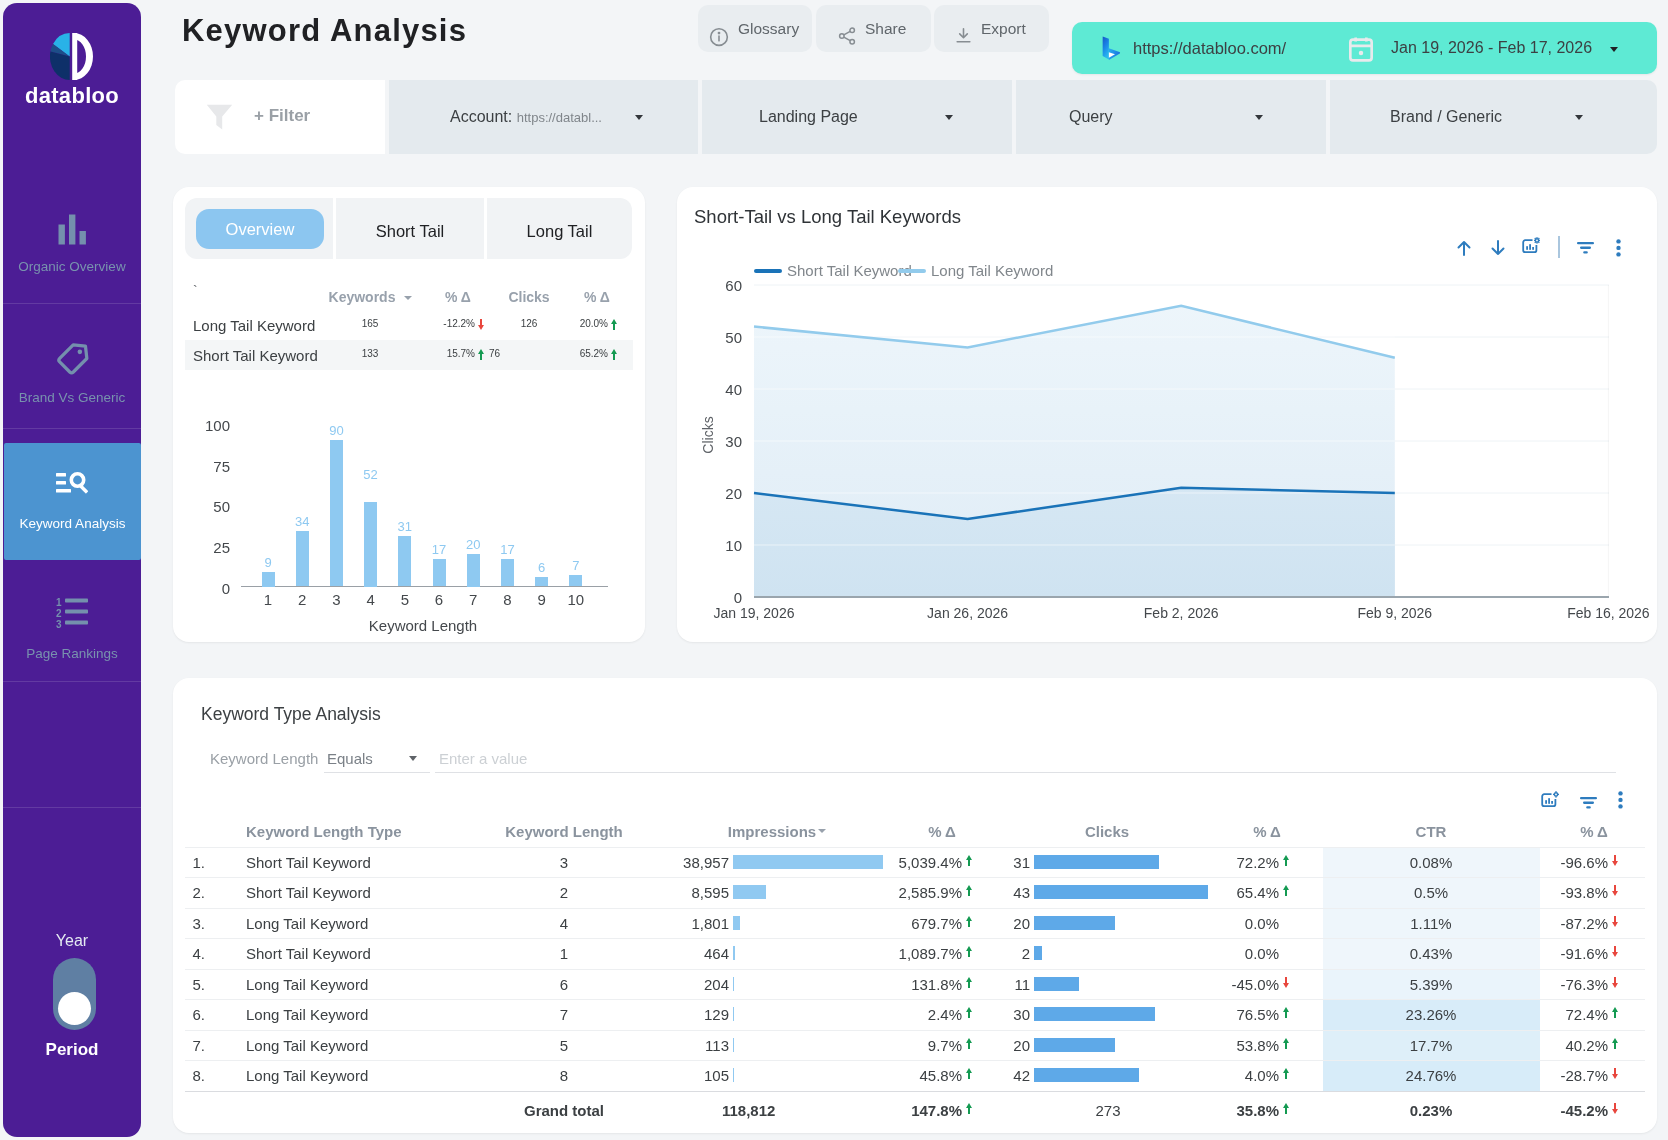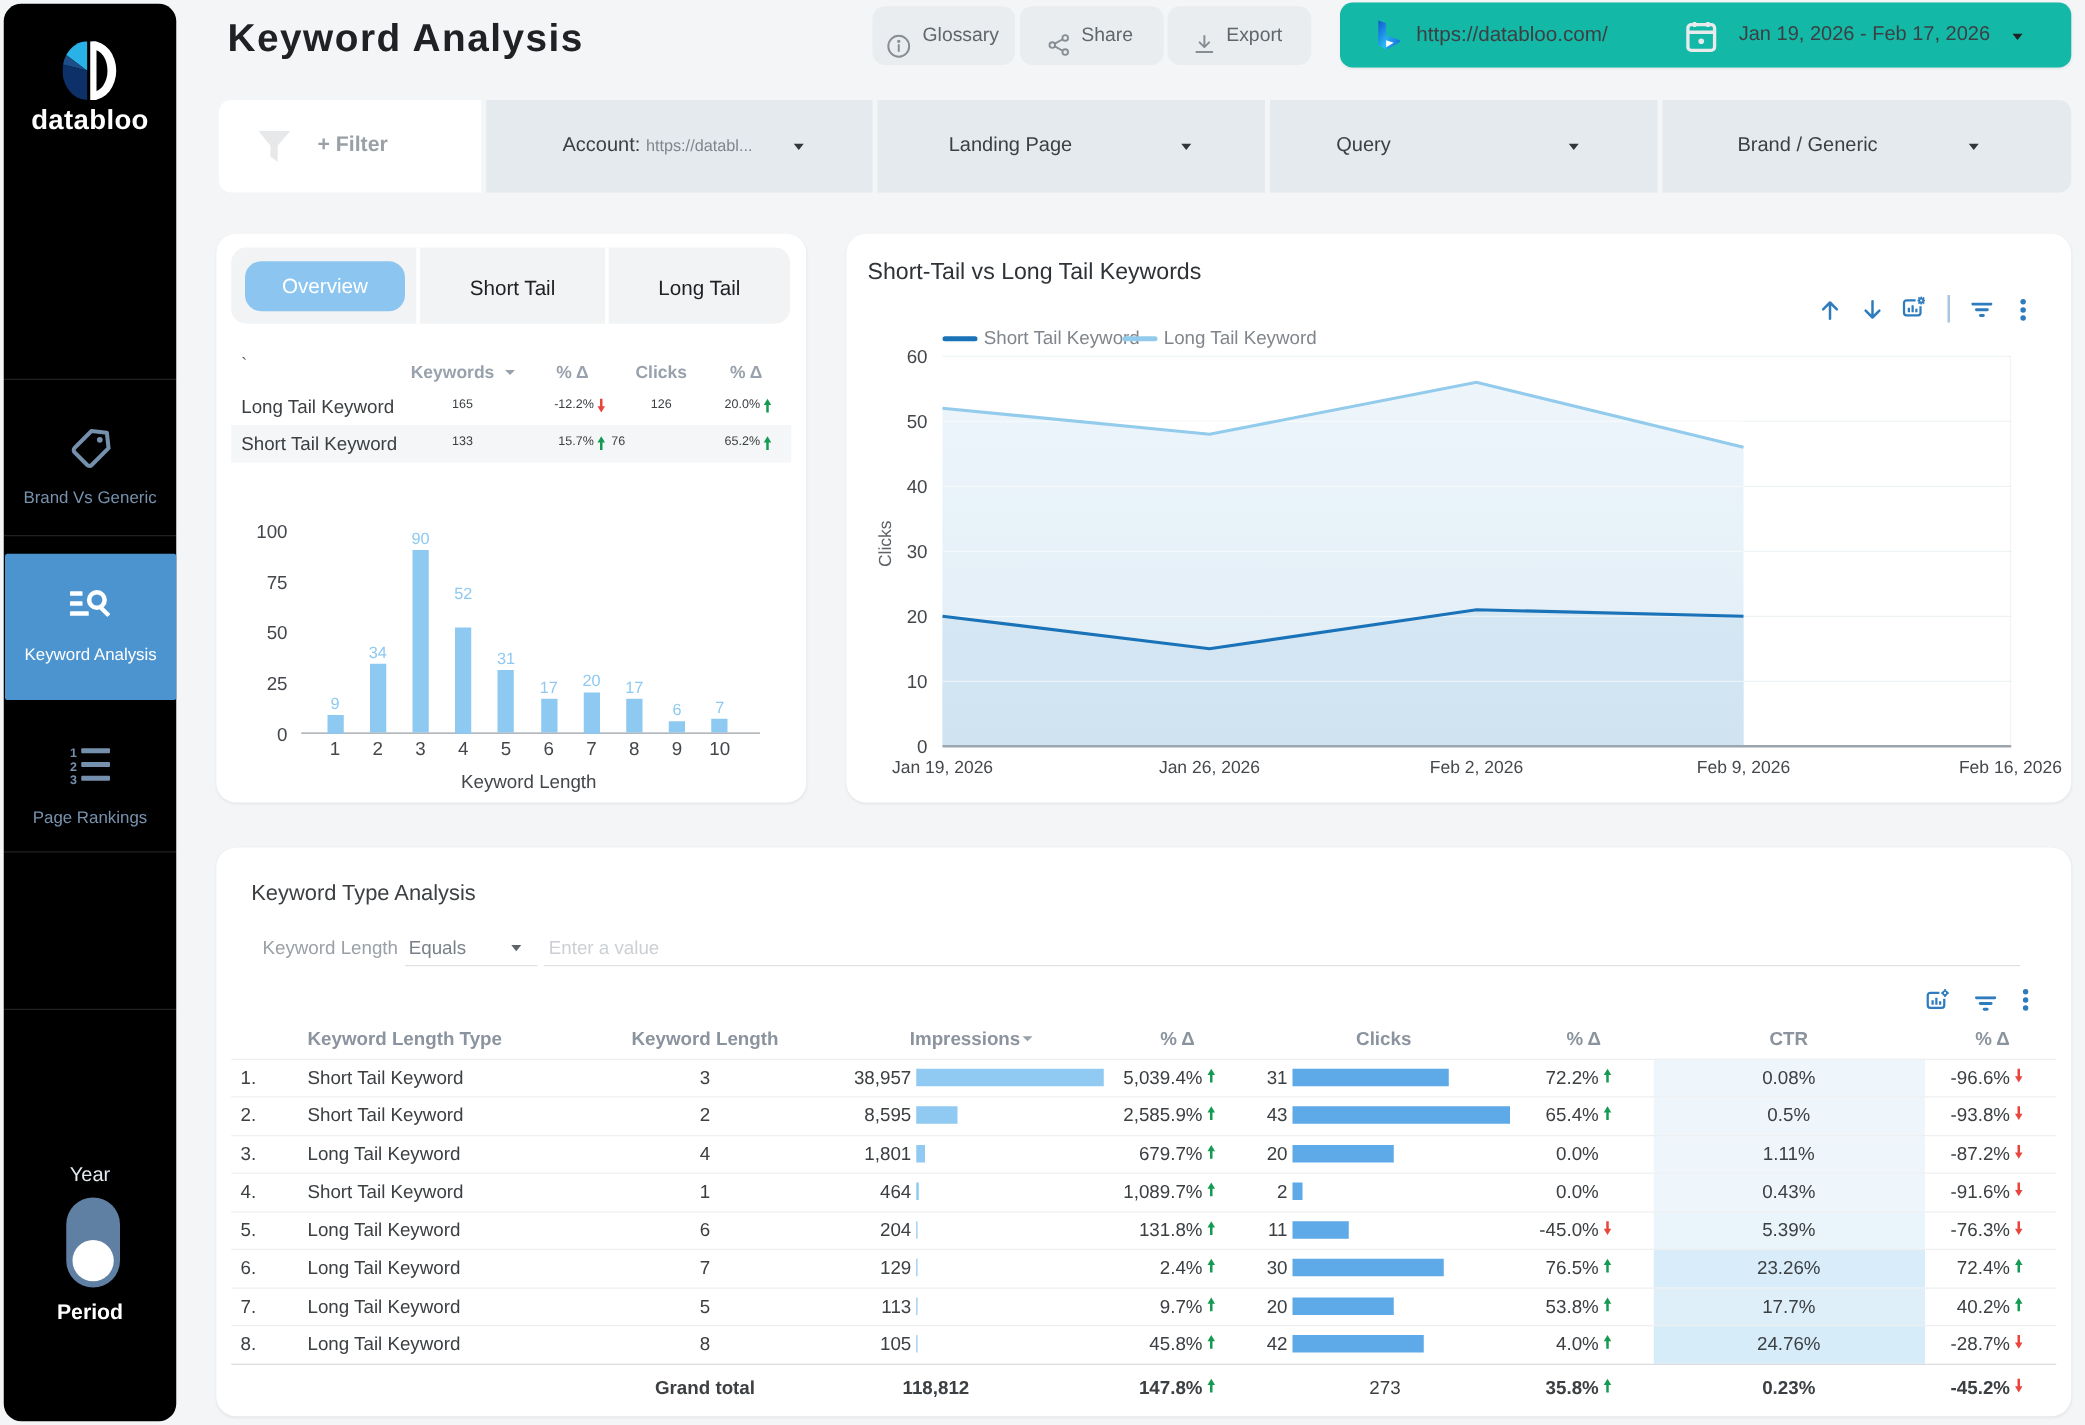--- a/index.html
+++ b/index.html
@@ -2,37 +2,37 @@
 <html><head>
 <meta charset="utf-8">
 <style>
 * { margin:0; padding:0; box-sizing:border-box; }
 html,body { width:1668px; height:1140px; }
 body { font-family:"Liberation Sans", sans-serif; background:#f3f5f7; position:relative; overflow:hidden; }
 .abs { position:absolute; }
 .card { position:absolute; background:#fff; border-radius:16px; box-shadow:0 1px 2px rgba(60,64,67,0.08); }
 
 
-#sidebar { position:absolute; left:3px; top:3px; width:138px; height:1134px; background:#000000; border-radius:14px; }
+#sidebar { position:absolute; left:3px; top:3px; width:138px; height:1134px; background:#4c1d95; border-radius:14px; }
 .nav-sep { position:absolute; left:0; width:138px; height:1px; background:rgba(255,255,255,0.13); }
 .nav-item { position:absolute; left:0; width:138px; text-align:center; color:#7892ae; font-size:13.5px; }
 .nav-item .lbl { display:block; margin-top:11px; }
 .nav-sel { position:absolute; left:1px; top:440px; width:137px; height:117px; background:#4c94d0; border-radius:2px; text-align:center; color:#fff; font-size:13.5px; }
 #logo { position:absolute; left:0; top:30px; width:138px; text-align:center; }
 #logotext { position:absolute; left:0; top:80px; width:138px; text-align:center; color:#fff; font-size:22px; font-weight:700; letter-spacing:0.3px; }
 #yearlbl { position:absolute; left:0; top:929px; width:138px; text-align:center; color:#e4eaf1; font-size:16px; }
 #toggle { position:absolute; left:50px; top:955px; width:43px; height:72px; background:#5f7fa3; border-radius:22px; }
 #toggle .knob { position:absolute; left:5px; top:34px; width:33px; height:33px; background:#fff; border-radius:50%; }
 #periodlbl { position:absolute; left:0; top:1037px; width:138px; text-align:center; color:#fff; font-size:17px; font-weight:700; }
 
 
 #title { position:absolute; left:182px; top:13px; font-size:31px; font-weight:700; color:#202124; letter-spacing:1.2px; }
 .hbtn { position:absolute; top:5px; height:47px; background:#e9edf0; border-radius:10px; color:#60666b; font-size:15.5px; }
 .hbtn span { position:absolute; top:15px; }
-#hpill { position:absolute; left:1072px; top:2px; width:585px; height:52px; background:#14b8a6; border-radius:10px; box-shadow:0 1px 2px rgba(60,64,67,0.08); }
+#hpill { position:absolute; left:1072px; top:22px; width:585px; height:52px; background:#5eead4; border-radius:10px; box-shadow:0 1px 2px rgba(60,64,67,0.08); }
 #fwhite { position:absolute; left:175px; top:80px; width:210px; height:74px; background:#fff; border-radius:10px 0 0 10px; }
 .fblk { position:absolute; top:80px; height:74px; background:#e4eaee; color:#3c4043; font-size:16px; }
 .fcaret { width:0; height:0; border-left:4.5px solid transparent; border-right:4.5px solid transparent; border-top:5.5px solid #33373b; position:absolute; top:35px; }
 
 
 .grn { --c:#149a52; } .red { --c:#e8463d; }
 .arrow { position:absolute; width:6px; height:11px; font-size:0; }
 .arrow::before { content:""; position:absolute; left:0; width:0; height:0; border-left:3px solid transparent; border-right:3px solid transparent; }
 .arrow::after { content:""; position:absolute; left:2px; width:2px; height:7px; background:var(--c); }
 .arrow.up::before { top:0; border-bottom:5px solid var(--c); }
@@ -63,20 +63,28 @@
     <svg width="44" height="47" viewBox="0 0 44 47">
       <path d="M19.7 23.5 L19.7 0 A19.7 23.5 0 0 0 3.0 11.0 Z" fill="#29b2e7"></path>
       <path d="M19.7 23.5 L3.0 11.0 A19.7 23.5 0 0 0 0.4 18.6 Z" fill="#1d4e88"></path>
       <path d="M19.7 23.5 L0.4 18.6 A19.7 23.5 0 0 0 19.7 47 Z" fill="#0e3069"></path>
       <rect x="22.2" y="0" width="5" height="47" fill="#fff"></rect>
       <path d="M24 0 A 19 23.5 0 0 1 24 47 L24 40.5 A 12 17 0 0 0 24 6.5 Z" fill="#fff"></path>
     </svg>
   </div>
   <div id="logotext">databloo</div>
 
+  <div class="nav-item" style="top:211px;">
+    <svg width="32" height="31" viewBox="0 0 32 31" fill="#7490ad">
+        <rect x="2.5" y="10.5" width="6.4" height="20"></rect>
+        <rect x="13" y="0.5" width="6.4" height="30"></rect>
+        <rect x="23.5" y="17" width="6.4" height="13.5"></rect>
+      </svg>
+    <span class="lbl">Organic Overview</span>
+  </div>
   <div class="nav-sep" style="top:300px;"></div>
 
   <div class="nav-item" style="top:335px;">
     <svg width="41" height="41" viewBox="0 0 24 24" fill="none" stroke="#7490ad" stroke-width="1.9" stroke-linejoin="round">
         <path d="M12.4 4.0 L19.6 4.8 L20.4 12.0 L12.5 19.9 A1.5 1.5 0 0 1 10.4 19.9 L4.5 14.0 A1.5 1.5 0 0 1 4.5 11.9 Z"></path>
         <circle cx="16.3" cy="8.1" r="1.35" fill="#7490ad" stroke="none"></circle>
       </svg>
     <span class="lbl" style="margin-top:8px;">Brand Vs Generic</span>
   </div>
   <div class="nav-sep" style="top:425px;"></div>

